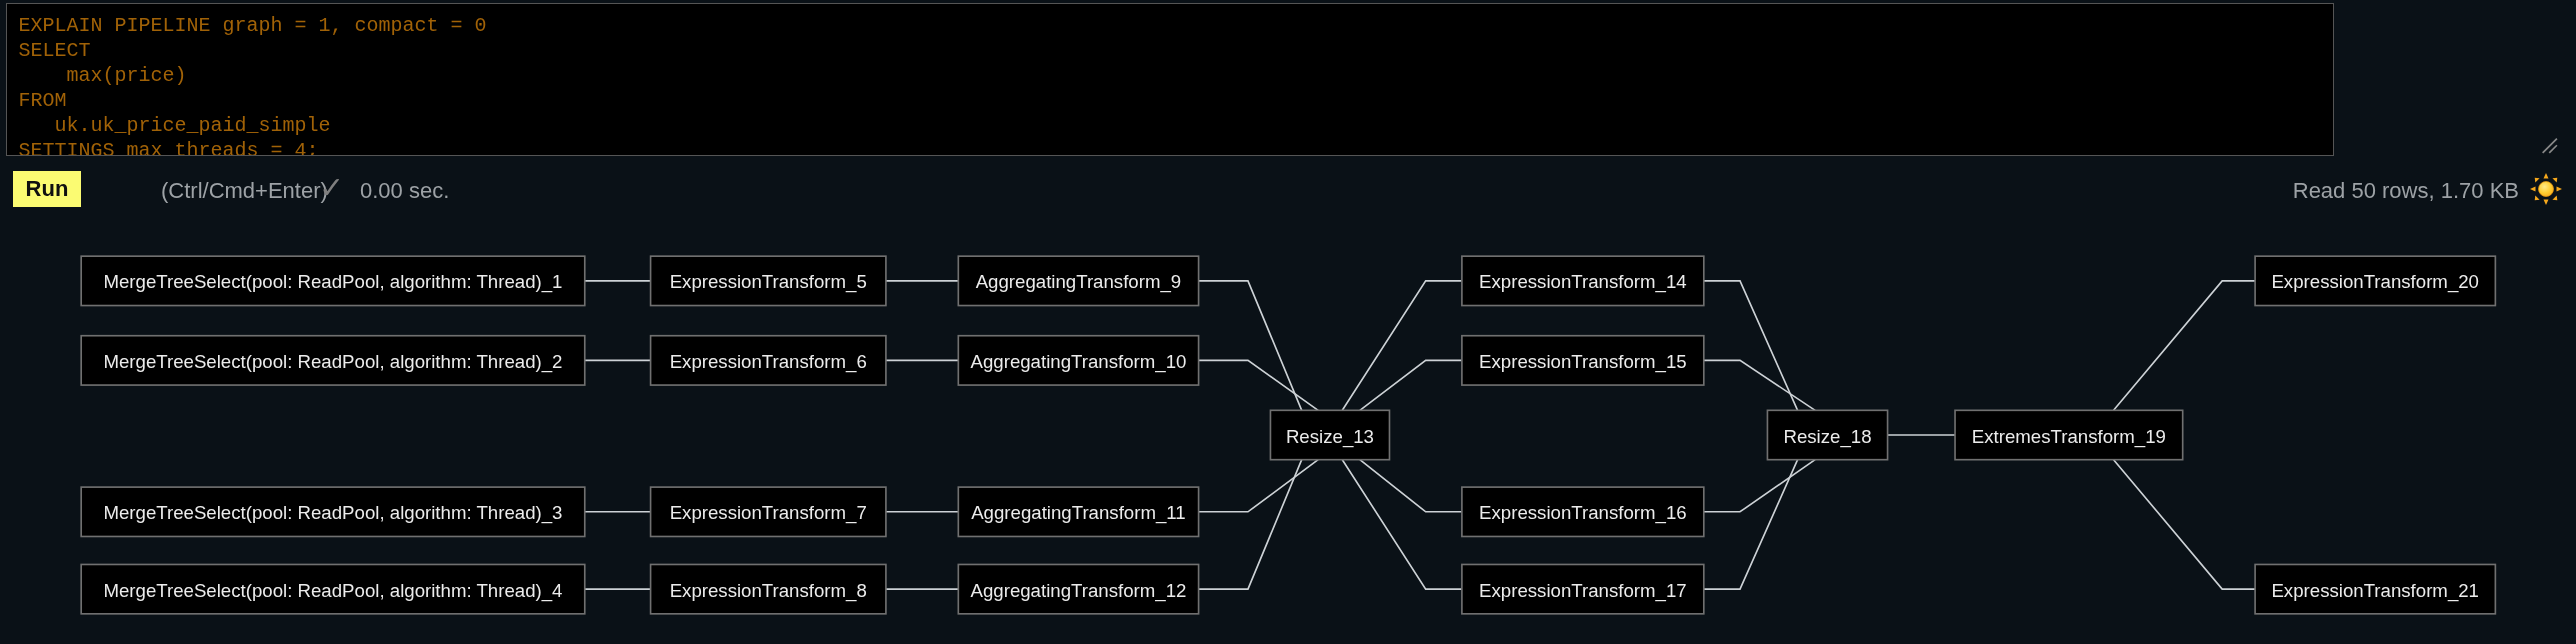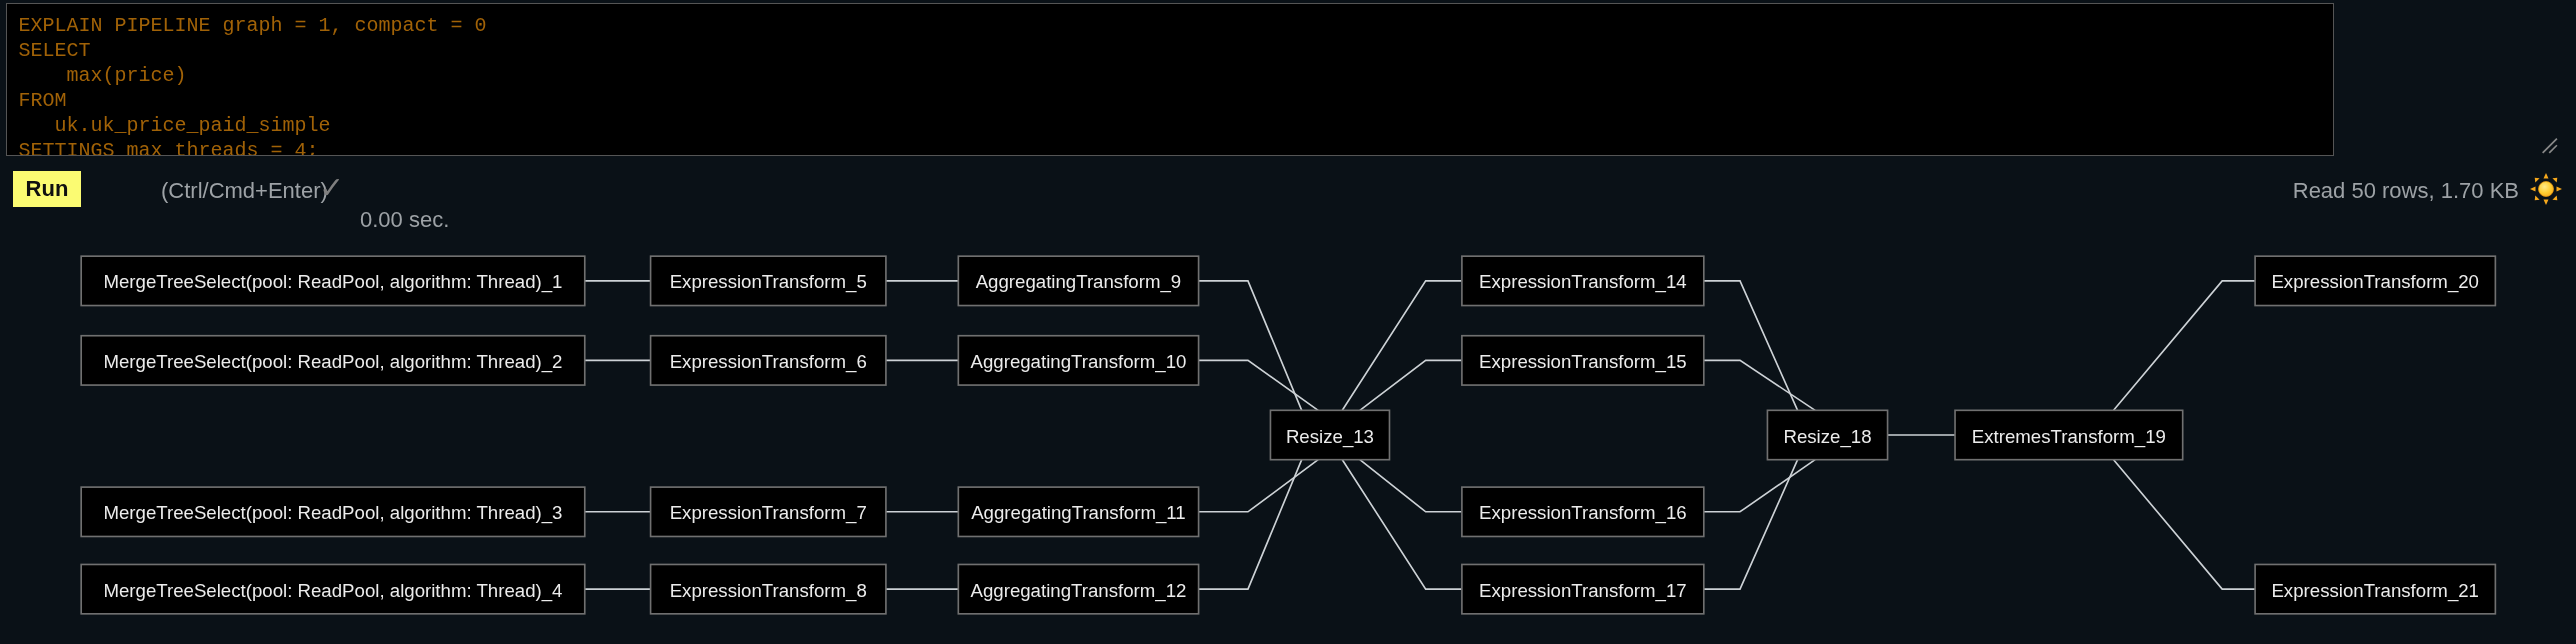--- a/index.html
+++ b/index.html
@@ -13,21 +13,21 @@
     padding:8.8px 12px;resize:none;outline:none;white-space:pre;overflow:hidden;}
   #resize-grip{position:absolute;left:2535px;top:131px;pointer-events:none;}
 
   
   .toolbar-text{position:absolute;font-size:22px;color:#9da2a6;white-space:nowrap;}
   #run-button{position:absolute;left:13px;top:171px;width:68px;height:36px;
     background:#fbfb72;color:#101010;border:none;font-family:"Liberation Sans",sans-serif;
     font-size:22px;font-weight:bold;text-align:center;line-height:36px;padding:0;cursor:pointer;}
   #shortcut-hint{left:125px;top:178px;margin-left:36px;}
   #check-icon{position:absolute;left:319px;top:170px;font-size:30px;color:#7f7f7f;}
-  #elapsed-time{left:360px;top:178px;margin-top:29px;}
+  #elapsed-time{left:360px;top:178px;}
   #read-stats{right:57px;top:178px;}
   #sun-icon{position:absolute;right:14.3px;top:173px;}
 
   
   #pipeline-graph{position:absolute;left:0;top:0;width:2576px;height:644px;}
   .gedge{fill:none;stroke:#cdd2d6;stroke-width:3px;}
   .gnode{fill:#000;stroke:#707070;stroke-width:3px;}
   .glabel{fill:#ececec;font-family:"Liberation Sans",sans-serif;font-size:34px;
     text-anchor:middle;dominant-baseline:central;}
 </style>

